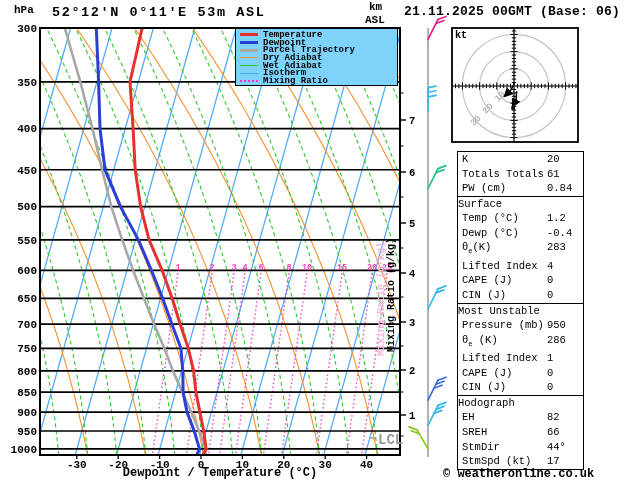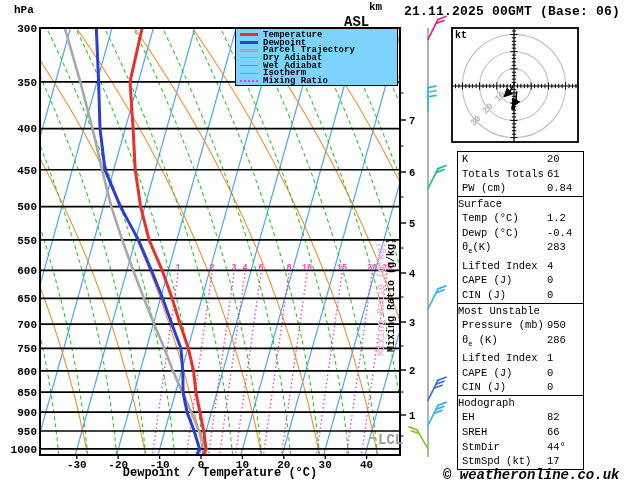--- a/index.html
+++ b/index.html
@@ -2,26 +2,26 @@
 <html><head>
 <meta charset="utf-8">
 <style>
   html,body{margin:0;padding:0;background:#fff;}
   #stage{position:relative;width:629px;height:486px;background:#fff;overflow:hidden;
          font-family:"Liberation Mono","DejaVu Sans Mono",monospace;color:#000;}
   .abs{position:absolute;white-space:pre;}
   #press-unit{left:6px;top:4px;font-size:11px;font-weight:bold;padding-left:8px;}
   #station-title{left:52px;top:5px;font-size:13.5px;font-weight:bold;letter-spacing:1.6px;}
   #alt-km{left:369px;top:1px;font-size:11px;font-weight:bold;}
-  #alt-asl{left:344px;top:14px;font-size:14px;font-weight:bold;}
+  #alt-asl{left:365px;top:14px;font-size:11px;font-weight:bold;}
   #datetime{left:404px;top:4px;font-size:13px;font-weight:bold;letter-spacing:0.2px;}
   #hodo-kt{left:455px;top:30px;font-size:10px;font-weight:bold;}
   #lcl-label{left:378px;top:432px;font-size:14px;font-weight:bold;color:#9a9a9a;}
   #axis-title{left:90px;top:466px;width:260px;text-align:center;font-size:12px;font-weight:bold;}
-  #footer-credit{left:443px;top:467px;font-size:14px;font-weight:bold;font-style:italic;}
+  #footer-credit{left:443px;top:467px;font-size:12px;font-weight:bold;}
   #mix-label-pink{left:303px;top:292px;width:160px;height:14px;transform:rotate(-90deg);
       font-size:10px;font-weight:bold;color:#f6b4da;text-align:center;}
   #mix-label-black{left:313px;top:288px;width:160px;height:14px;transform:rotate(-90deg);
       font-size:10px;font-weight:bold;color:#000;text-align:center;}
   #legend-box{left:235px;top:28px;width:163px;height:58px;background:#7dd3fc;border:1.5px solid #000;
       box-sizing:border-box;padding-top:2px;}
   .legend-row{display:flex;align-items:center;height:7.7px;padding-left:4px;}
   .legend-sample{display:inline-block;width:18px;margin-right:5px;flex:0 0 18px;}
   .legend-label{font-size:9px;font-weight:bold;line-height:8px;}
   #data-panel{left:457px;top:151px;width:127px;background:#fff;border:1.5px solid #000;
@@ -311,20 +311,21 @@
         <text transform="translate(501.8396,98.1604) rotate(-45)" text-anchor="middle" font-size="9px" font-weight="bold" fill="#b4b4b4" font-family="Liberation Mono,DejaVu Sans Mono,monospace">10</text>
         <text transform="translate(489.6792,110.32079999999999) rotate(-45)" text-anchor="middle" font-size="9px" font-weight="bold" fill="#b4b4b4" font-family="Liberation Mono,DejaVu Sans Mono,monospace">20</text>
         <text transform="translate(477.5188,122.4812) rotate(-45)" text-anchor="middle" font-size="9px" font-weight="bold" fill="#b4b4b4" font-family="Liberation Mono,DejaVu Sans Mono,monospace">30</text>
         <polyline points="514.5,83.4 510.6,90.3 504.5,96.3" fill="none" stroke="#000" stroke-width="1.6" marker-end="url(#ah)"></polyline>
         <polyline points="516.6,91.2 516.1,99.8 512.6,106.6" fill="none" stroke="#000" stroke-width="1.6" marker-end="url(#ah)"></polyline>
         <rect x="511.268" y="106.316" width="3.4" height="3.4" fill="#000"></rect>
       </g>
     </svg>
 
   <div class="abs" id="press-unit">hPa</div>
+  <div class="abs" id="station-title">52°12'N 0°11'E 53m ASL</div>
   <div class="abs" id="alt-km">km</div>
   <div class="abs" id="alt-asl">ASL</div>
   <div class="abs" id="datetime">21.11.2025 00GMT (Base: 06)</div>
   <div class="abs" id="hodo-kt">kt</div>
   <div class="abs" id="mix-label-pink">Mixing Ratio (g/kg)</div>
   <div class="abs" id="mix-label-black">Mixing Ratio (g/kg)</div>
   <div class="abs" id="lcl-label">LCL</div>
   <div class="abs" id="axis-title">Dewpoint / Temperature (°C)</div>
   <div class="abs" id="legend-box"><div class="legend-row"><span class="legend-sample" style="border-top: 3px solid rgb(232, 49, 46);"></span><span class="legend-label">Temperature</span></div><div class="legend-row"><span class="legend-sample" style="border-top: 3px solid rgb(43, 63, 214);"></span><span class="legend-label">Dewpoint</span></div><div class="legend-row"><span class="legend-sample" style="border-top: 3px solid rgb(168, 168, 168);"></span><span class="legend-label">Parcel Trajectory</span></div><div class="legend-row"><span class="legend-sample" style="border-top: 1.5px solid rgb(245, 144, 46);"></span><span class="legend-label">Dry Adiabat</span></div><div class="legend-row"><span class="legend-sample" style="border-top: 1.5px solid rgb(46, 200, 46);"></span><span class="legend-label">Wet Adiabat</span></div><div class="legend-row"><span class="legend-sample" style="border-top: 1.5px solid rgb(74, 167, 251);"></span><span class="legend-label">Isotherm</span></div><div class="legend-row"><span class="legend-sample" style="border-top: 2px dotted rgb(240, 60, 188);"></span><span class="legend-label">Mixing Ratio</span></div></div>
   <div class="abs" id="data-panel"><div class="panel-section"><div class="panel-row"><span>K</span><span class="val">20</span></div><div class="panel-row"><span>Totals Totals</span><span class="val">61</span></div><div class="panel-row"><span>PW (cm)</span><span class="val">0.84</span></div></div><div class="panel-section"><div class="sec-title">Surface</div><div class="panel-row"><span>Temp (°C)</span><span class="val">1.2</span></div><div class="panel-row"><span>Dewp (°C)</span><span class="val">-0.4</span></div><div class="panel-row"><span>θ<sub>e</sub>(K)</span><span class="val">283</span></div><div class="panel-row"><span>Lifted Index</span><span class="val">4</span></div><div class="panel-row"><span>CAPE (J)</span><span class="val">0</span></div><div class="panel-row"><span>CIN (J)</span><span class="val">0</span></div></div><div class="panel-section"><div class="sec-title">Most Unstable</div><div class="panel-row"><span>Pressure (mb)</span><span class="val">950</span></div><div class="panel-row"><span>θ<sub>e</sub> (K)</span><span class="val">286</span></div><div class="panel-row"><span>Lifted Index</span><span class="val">1</span></div><div class="panel-row"><span>CAPE (J)</span><span class="val">0</span></div><div class="panel-row"><span>CIN (J)</span><span class="val">0</span></div></div><div class="panel-section"><div class="sec-title">Hodograph</div><div class="panel-row"><span>EH</span><span class="val">82</span></div><div class="panel-row"><span>SREH</span><span class="val">66</span></div><div class="panel-row"><span>StmDir</span><span class="val">44°</span></div><div class="panel-row"><span>StmSpd (kt)</span><span class="val">17</span></div></div></div>

